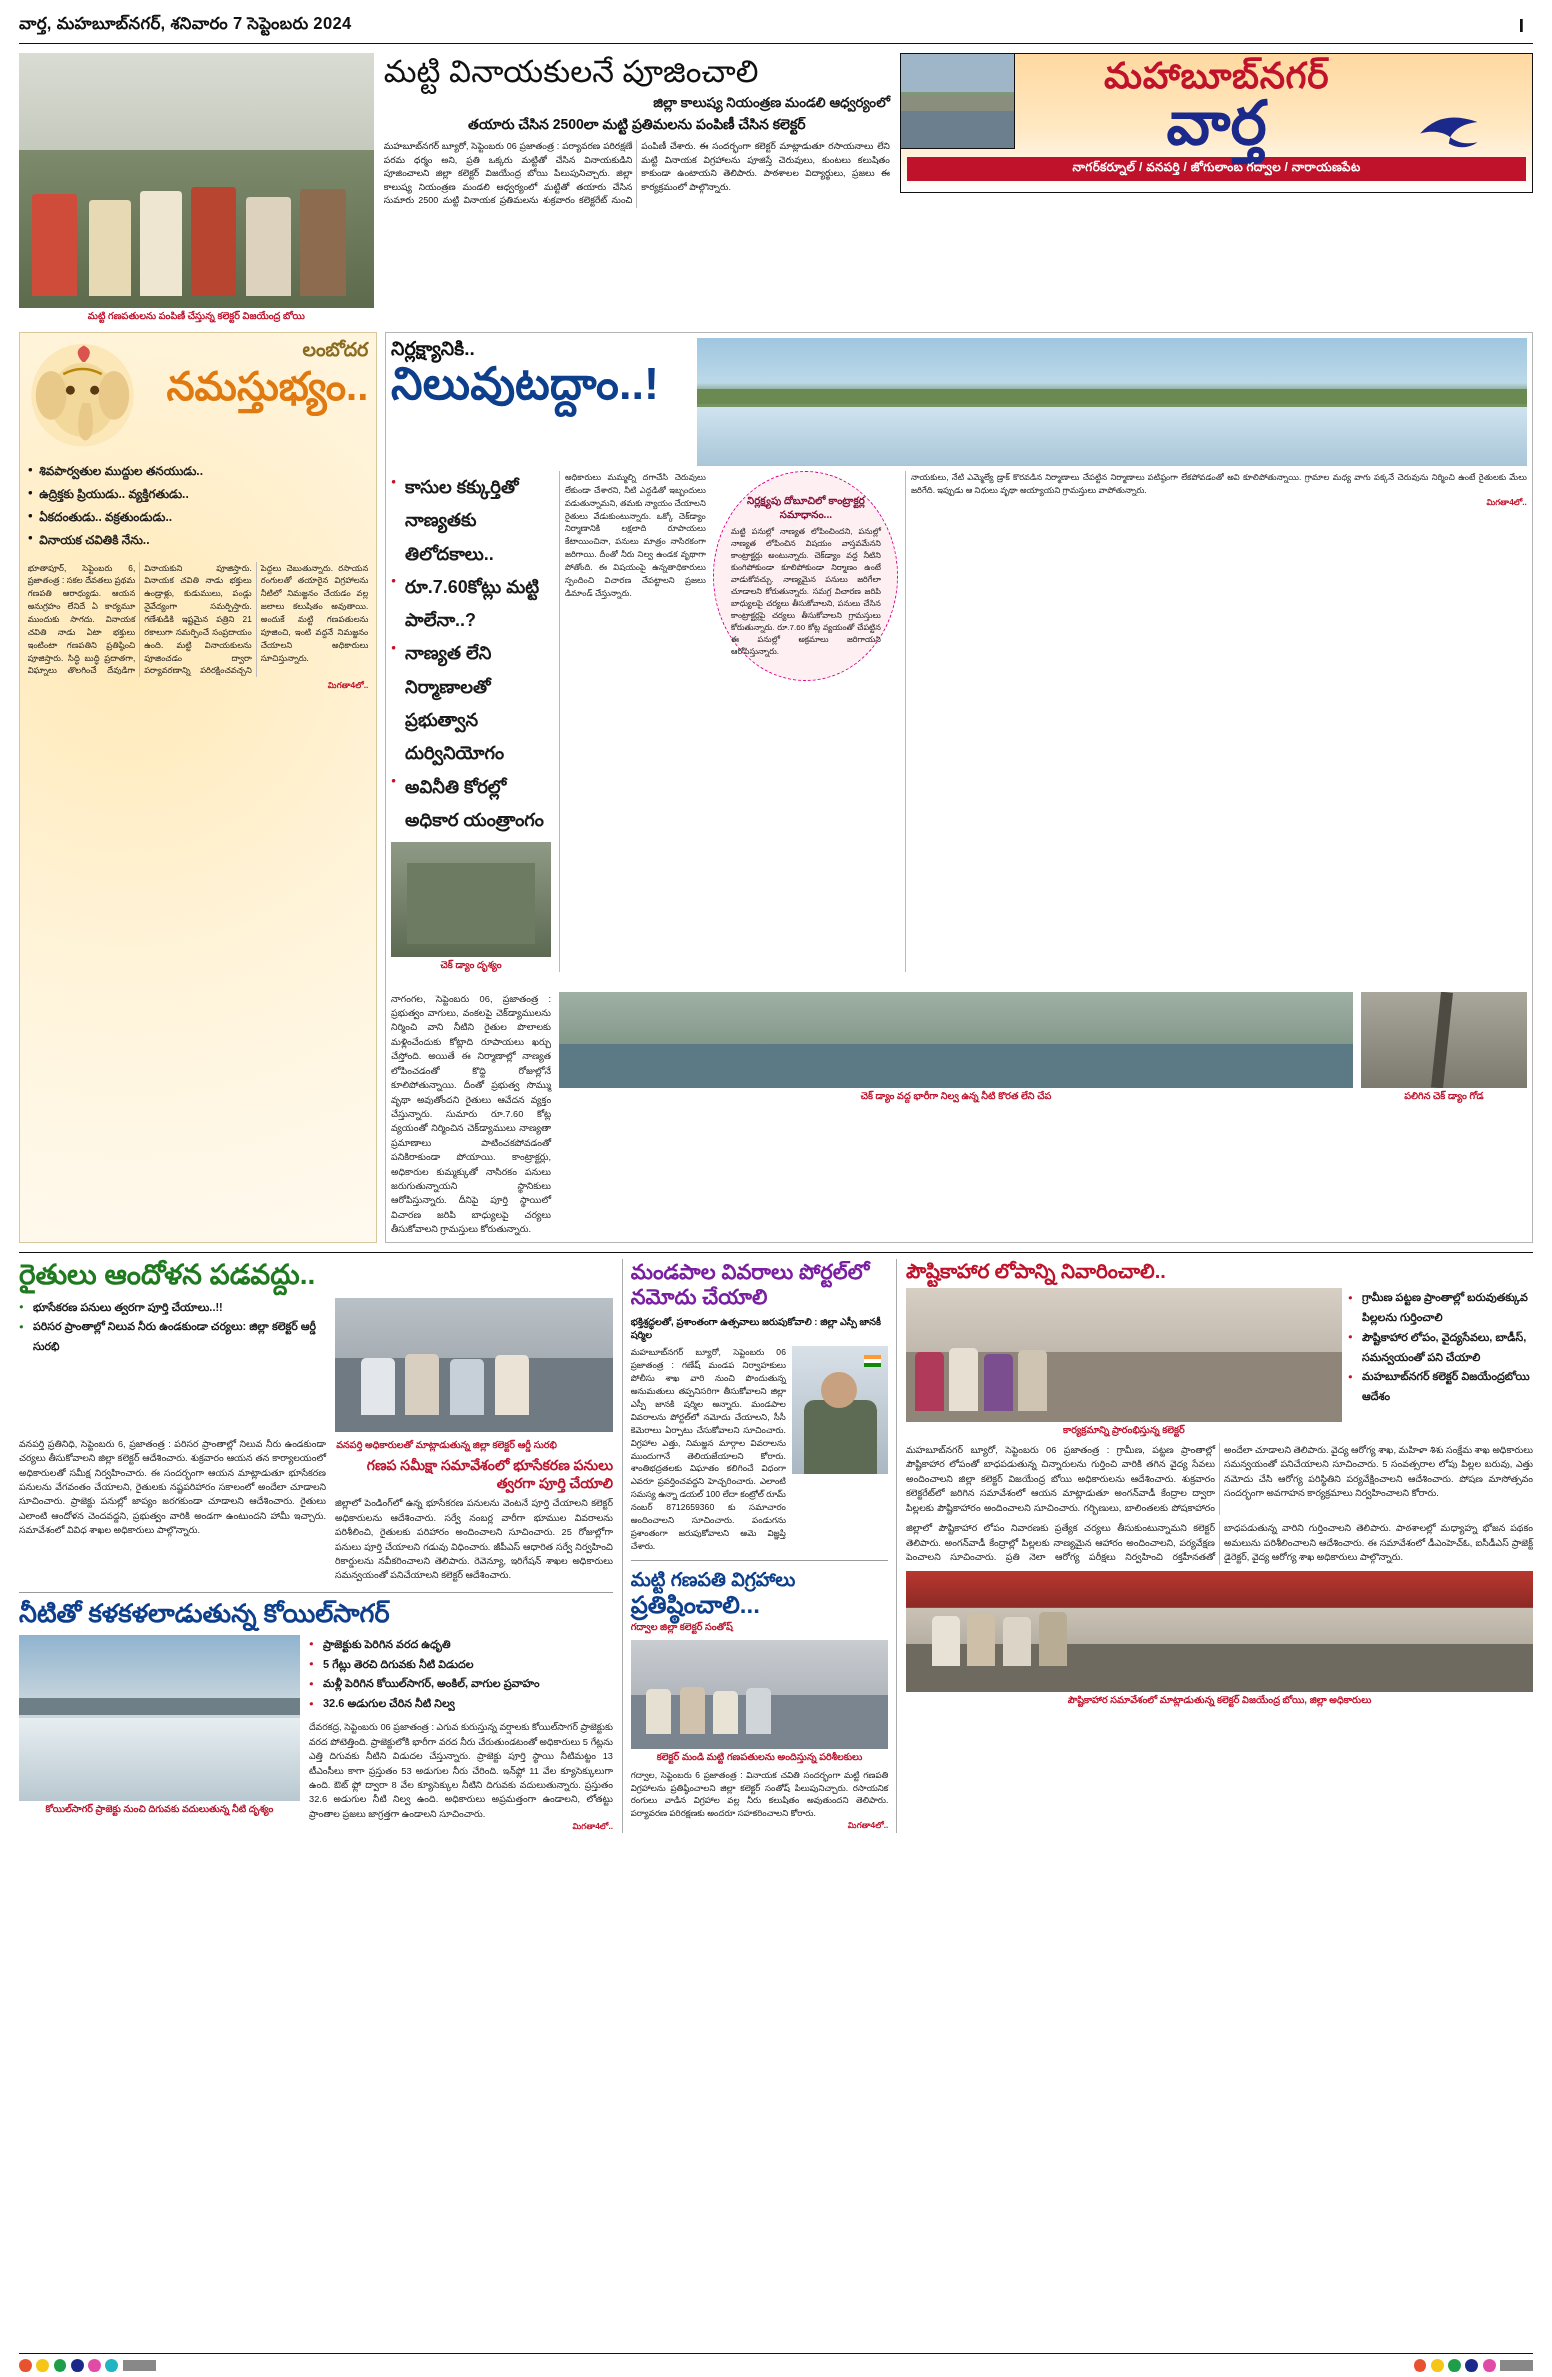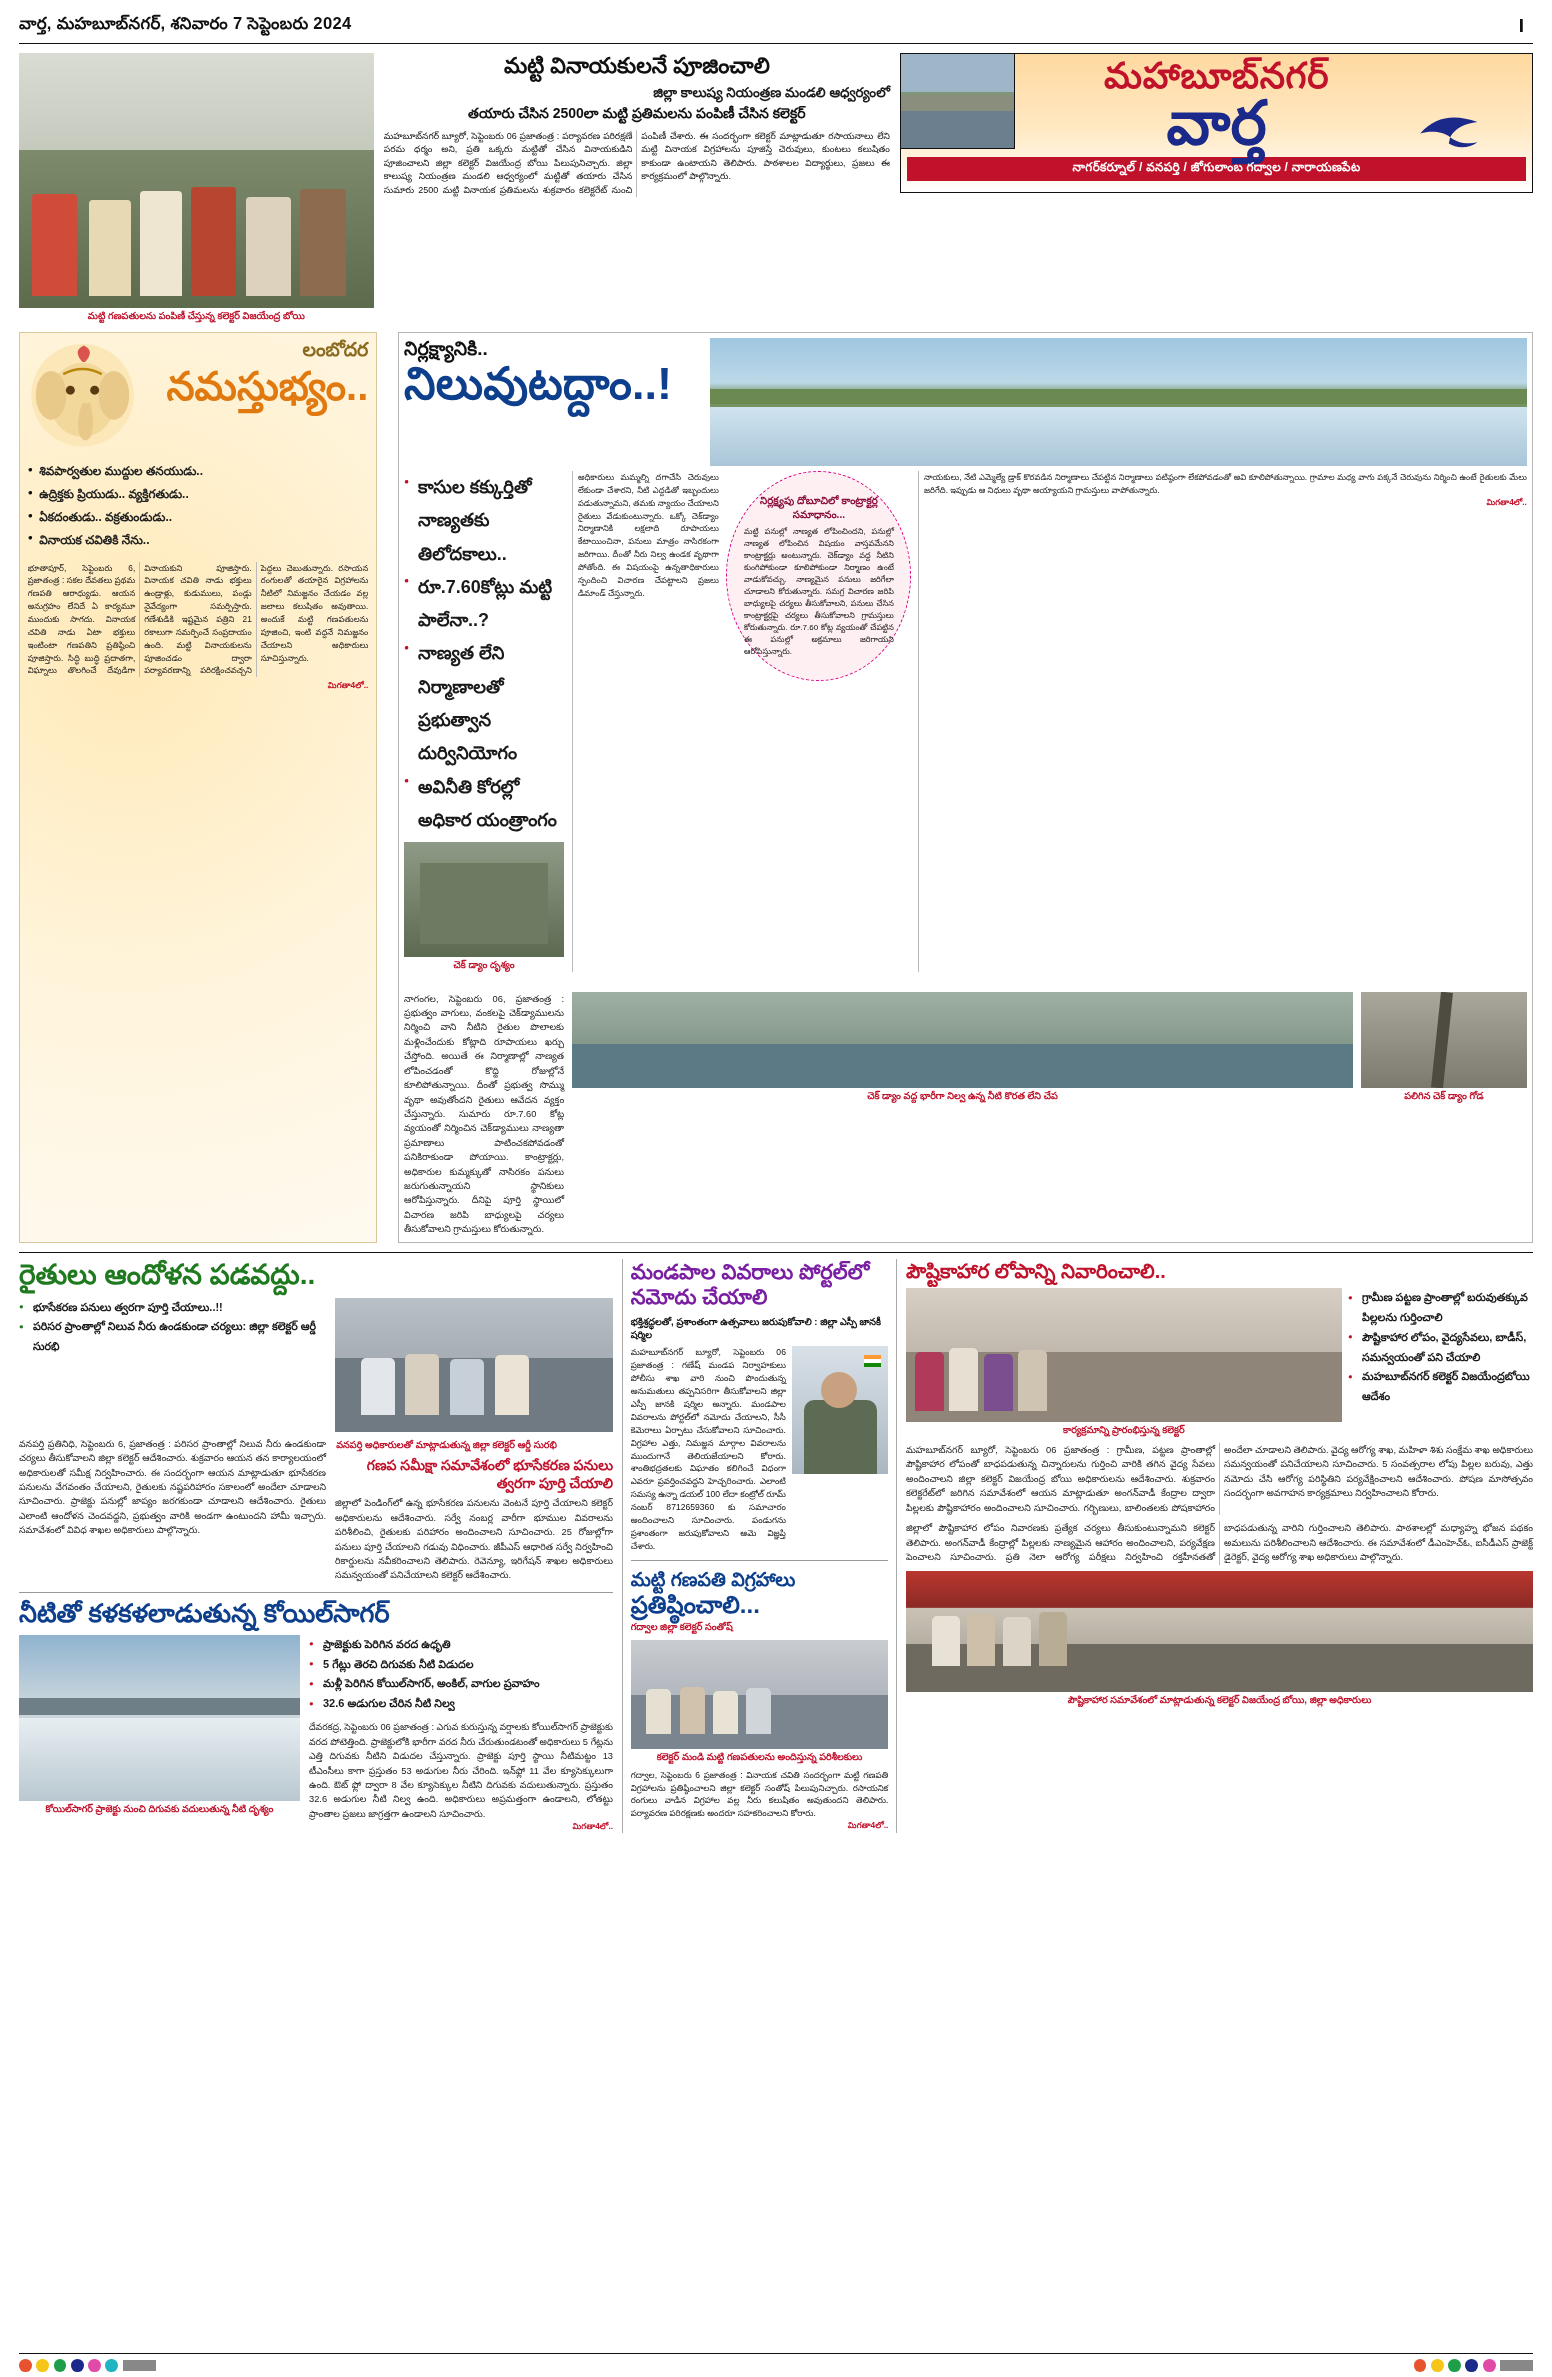--- a/index.html
+++ b/index.html
@@ -35,21 +35,21 @@
   .body-text { font-size:9.3px; line-height:1.55; text-align:justify; color:#1a1a1a; }
   .col-sep { border-left:0.6px solid #b9b9b9; }
 
   
   .top-wrap { display:flex; gap:10.2px; }
   .top-left { width:358px; }
   .top-mid { width:511px; }
   .top-right { width:639px; }
 
   .lead-head {
-    font-size:22px; font-weight:bold; color:#111; text-align:center; line-height:1.2;
+    font-size:31px; font-weight:normal; color:#111; line-height:1.2;
   }
   .lead-sub {
     font-size:13.4px; font-weight:bold; color:#1a1a1a; text-align:right; line-height:1.35; margin-top:3.8px;
   }
   .lead-sub2 {
     font-size:14px; font-weight:bold; color:#111; text-align:center; line-height:1.35; margin-top:2.6px;
   }
   .lead-body { font-size:9px; line-height:1.5; text-align:justify; margin-top:5.1px; }
 
   
@@ -70,21 +70,21 @@
   .mh-strip {
     background:#c0122b; color:#fff; font-size:12px; font-weight:bold;
     text-align:center; padding:3.2px 0; margin-top:3.8px; letter-spacing:0.3px;
   }
   .mh-bird {
     position:absolute; right:45px; top:55px; width:70px; height:45px;
   }
   .mh-photo { position:absolute; left:-1.3px; top:-1.3px; width:115px; height:96px; border:1.3px solid #111;}
 
   
-  .band2 { display:flex; gap:21px; margin-top:9px; }
+  .band2 { display:flex; gap:8px; margin-top:9px; }
   .ganesh-box {
     width:358px;
     background: radial-gradient(circle at 30% 35%, #ffe9b8 0%, #fff4da 50%, #fffaf0 100%);
     border:0.6px solid #d8c79a;
     padding:6.4px 7.7px;
   }
   .ganesh-title { font-size:19px; font-weight:bold; color:#8a6a1f; text-align:right; }
   .ganesh-big { font-size:40px; font-weight:bold; color:#e07a10; text-align:right; line-height:1.05; }
   .bullets { margin-top:9px; padding-left:11.5px; }
   .bullets li { font-size:12px; font-weight:bold; color:#222; line-height:1.9; list-style:none; position:relative;}

